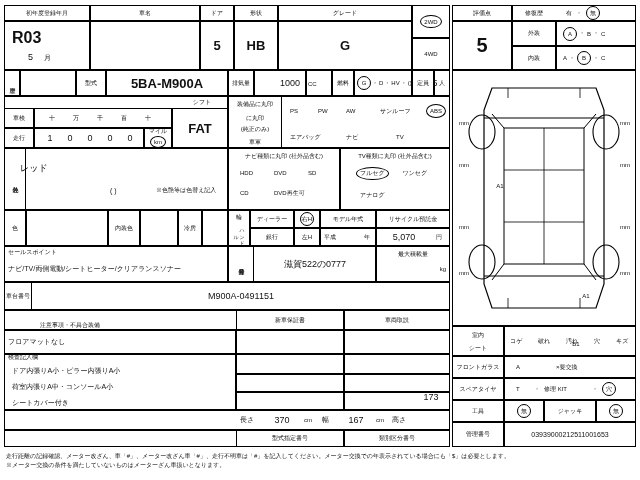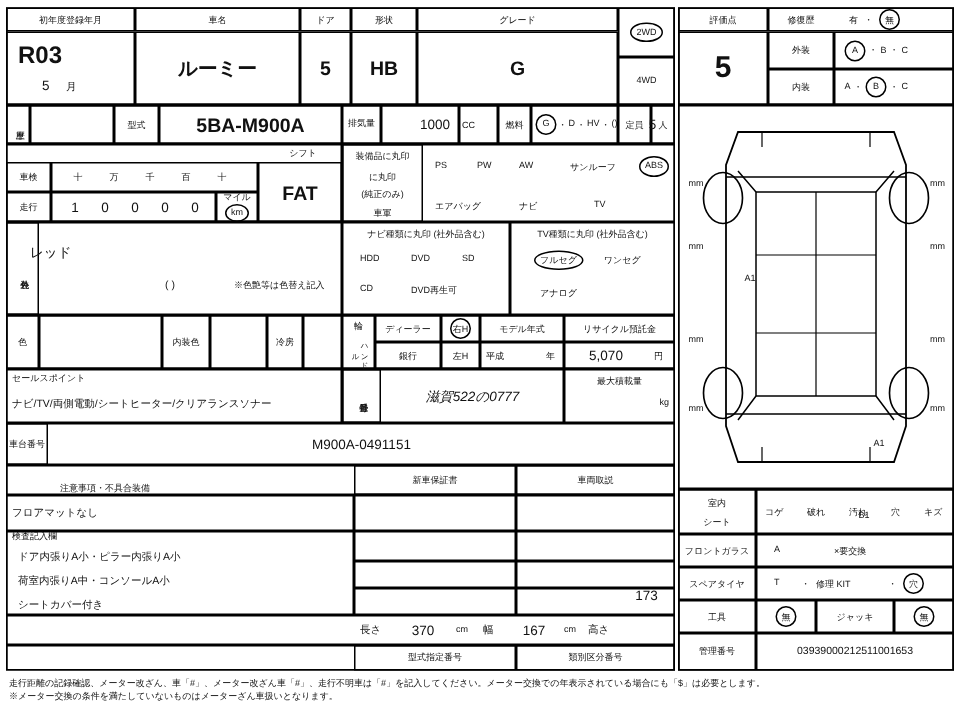--- a/index.html
+++ b/index.html
@@ -48,21 +48,20 @@
   <div class="bx" style="left:4px;top:5px;width:86px;height:16px;"></div>
   <div class="t ctr vsm" style="left:4px;top:5px;width:86px;height:16px;">初年度登録年月</div>
   <div class="bx" style="left:4px;top:21px;width:86px;height:49px;"></div>
   <div class="t lft xl" style="left:12px;top:28px;width:60px;height:20px;">R03</div>
   <div class="t lft md" style="left:28px;top:50px;width:24px;height:14px;">5</div>
   <div class="t lft sm" style="left:44px;top:52px;width:20px;height:12px;">月</div>
 
   <div class="bx" style="left:90px;top:5px;width:110px;height:16px;"></div>
   <div class="t ctr vsm" style="left:90px;top:5px;width:110px;height:16px;">車名</div>
   <div class="bx" style="left:90px;top:21px;width:110px;height:49px;"></div>
-  <div class="t ctr lg" style="left:90px;top:21px;width:110px;height:49px;">ルーミー</div>
 
   <div class="bx" style="left:200px;top:5px;width:34px;height:16px;"></div>
   <div class="t ctr vsm" style="left:200px;top:5px;width:34px;height:16px;">ドア</div>
   <div class="bx" style="left:200px;top:21px;width:34px;height:49px;"></div>
   <div class="t ctr lg" style="left:200px;top:21px;width:34px;height:49px;">5</div>
 
   <div class="bx" style="left:234px;top:5px;width:44px;height:16px;"></div>
   <div class="t ctr vsm" style="left:234px;top:5px;width:44px;height:16px;">形状</div>
   <div class="bx" style="left:234px;top:21px;width:44px;height:49px;"></div>
   <div class="t ctr lg" style="left:234px;top:21px;width:44px;height:49px;">HB</div>
@@ -273,21 +272,21 @@
   <div class="t ctr vsm" style="left:376px;top:248px;width:74px;height:12px;">最大積載量</div>
   <div class="t vsm" style="left:376px;top:266px;width:70px;height:12px;text-align:right;">kg</div>
 
   <div class="bx" style="left:4px;top:246px;width:224px;height:36px;"></div>
   <div class="t lft vsm" style="left:8px;top:247px;width:120px;height:11px;">セールスポイント</div>
   <div class="t lft sm" style="left:8px;top:262px;width:218px;height:14px;">ナビ/TV/両側電動/シートヒーター/クリアランスソナー</div>
 
   <div class="bx" style="left:228px;top:246px;width:148px;height:36px;"></div>
   <div class="bx" style="left:228px;top:246px;width:26px;height:36px;"></div>
   <div class="t ctr vsm" style="left:228px;top:246px;width:26px;height:36px;writing-mode:vertical-rl;letter-spacing:0px;">登録番号</div>
-  <div class="t ctr md" style="left:254px;top:246px;width:122px;height:36px;font-style:italic;">滋賀522の0777</div>
+  <div class="t ctr md" style="left:254px;top:246px;width:122px;height:36px;">滋賀522の0777</div>
 
   <div class="bx" style="left:4px;top:282px;width:446px;height:28px;"></div>
   <div class="bx" style="left:4px;top:282px;width:28px;height:28px;"></div>
   <div class="t ctr vsm" style="left:4px;top:282px;width:28px;height:28px;">車台番号</div>
   <div class="t ctr md" style="left:32px;top:282px;width:418px;height:28px;">M900A-0491151</div>
 
   <div class="bx" style="left:4px;top:310px;width:446px;height:20px;"></div>
   <div class="bx" style="left:236px;top:310px;width:108px;height:20px;"></div>
   <div class="t ctr vsm" style="left:236px;top:310px;width:108px;height:20px;">新車保証書</div>
   <div class="bx" style="left:344px;top:310px;width:106px;height:20px;"></div>

